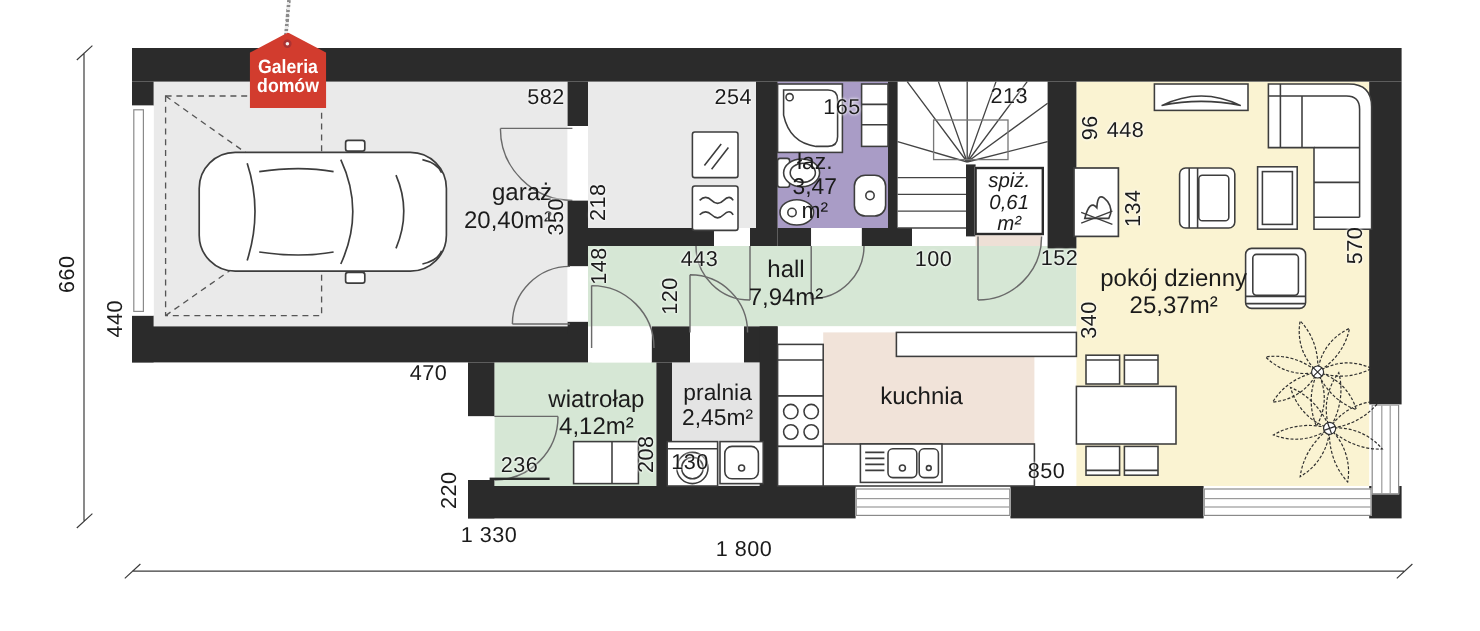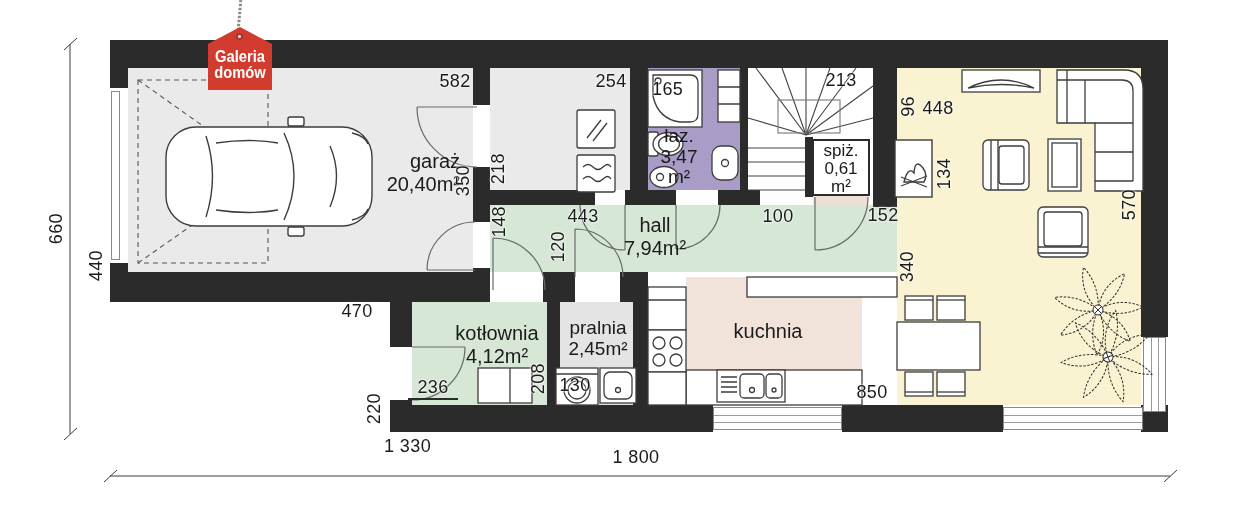--- a/index.html
+++ b/index.html
@@ -15,21 +15,21 @@
         background-size:1px 100%,1px 100%;background-position:7px 0,14px 0;background-repeat:no-repeat;}
   svg.overlay{position:absolute;left:0;top:0;z-index:5;}
   .dim,.vdim{position:absolute;font-size:18px;letter-spacing:.4px;z-index:6;white-space:nowrap;
         text-shadow:0 0 2px #fff,0 0 3px #fff;}
   .dim{text-align:center;}
   .vdim{writing-mode:vertical-rl;transform:rotate(180deg);}
   .rl{position:absolute;font-size:20px;line-height:1.16;text-align:center;z-index:6;white-space:nowrap;}
   .rl.small{font-size:19px;line-height:1.08;}
   .spizbox{position:absolute;left:812px;top:139px;width:58px;height:57px;background:#fff;
         border:2px solid #2b2b2b;box-sizing:border-box;text-align:center;font-size:17px;line-height:1.06;
-        z-index:6;padding-top:1px;}
+        z-index:6;padding-top:1px;font-style:italic;}
   .underl{border-bottom:2px solid #2b2b2b;padding-bottom:0px;}
   .tag{position:absolute;left:208px;top:27px;width:64px;height:63px;background:#d23c2e;
        clip-path:polygon(50% 0,100% 27%,100% 100%,0 100%,0 27%);z-index:8;text-align:center;
        color:#fff;font-weight:bold;}
   .tag .t1{margin-top:22px;font-size:16px;line-height:1.02;transform:scaleX(.92);}
   .tag .t2{font-size:16px;line-height:1.02;transform:scaleX(.92);}
   .hole{position:absolute;left:236px;top:33px;width:7px;height:7px;border-radius:50%;
         background:#f2f2f2;border:2px solid #a33;z-index:9;box-sizing:border-box;}
   .chain{position:absolute;left:238px;top:0;width:3px;height:30px;z-index:8;
         background:repeating-linear-gradient(180deg,#8a8a8a 0 2px,#e9e9e9 2px 4px);transform:rotate(5deg);}
@@ -261,55 +261,59 @@
   <div class="spizbox">
     <div>spiż.</div>
     <div>0,61</div>
     <div>m²</div>
   </div>
   <div class="rl" style="left:607px;top:214px;width:96px;">
     <div>hall</div>
     <div>7,94m²</div>
   </div>
   <div class="rl" style="left:428px;top:322px;width:138px;">
-    <div>kotłownia</div>
+    <div>wiatrołap</div>
     <div>4,12m²</div>
   </div>
   <div class="rl small" style="left:556px;top:318px;width:84px;">
     <div>pralnia</div>
     <div>2,45m²</div>
   </div>
   <div class="rl" style="left:698px;top:308px;width:140px;margin-top:12px;">
     <div>kuchnia</div>
   </div>
+  <div class="rl" style="left:903px;top:221px;width:150px;">
+    <div>pokój dzienny</div>
+    <div>25,37m²</div>
+  </div>
 
   <div class="dim" style="left:432px;top:71px;width:46px;">582</div>
   <div class="dim" style="left:588px;top:71px;width:46px;">254</div>
-  <div class="dim" style="left:652px;top:79px;width:30px;">165</div>
+  <div class="dim" style="left:652px;top:79px;width:30px;padding-left:34px;">165</div>
   <div class="dim" style="left:818px;top:70px;width:46px;text-align:center;">213</div>
   <div class="dim" style="left:915px;top:70px;width:46px;margin-top:28px;">448</div>
   <div class="vdim" style="left:898px;top:96px;">96</div>
   <div class="vdim" style="left:934px;top:158px;">134</div>
   <div class="vdim" style="left:1119px;top:189px;">570</div>
   <div class="vdim" style="left:488px;top:153px;">218</div>
   <div class="vdim" style="left:453px;top:165px;">350</div>
   <div class="vdim" style="left:489px;top:206px;">148</div>
   <div class="dim" style="left:560px;top:206px;width:46px;">443</div>
   <div class="vdim" style="left:548px;top:231px;">120</div>
   <div class="dim" style="left:756px;top:206px;width:44px;">100</div>
   <div class="dim" style="left:860px;top:205px;width:46px;">152</div>
   <div class="vdim" style="left:897px;top:251px;">340</div>
   <div class="dim" style="left:334px;top:301px;width:46px;">470</div>
   <div class="dim underl" style="left:408px;top:377px;width:50px;">236</div>
   <div class="vdim" style="left:528px;top:363px;">208</div>
   <div class="dim" style="left:552px;top:375px;width:46px;">130</div>
   <div class="vdim" style="left:364px;top:393px;">220</div>
   <div class="dim" style="left:848px;top:382px;width:48px;">850</div>
   <div class="dim" style="left:384px;top:436px;width:60px;text-align:left;">1 330</div>
-  <div class="dim" style="left:604px;top:447px;width:64px;">1 800</div>
+  <div class="dim" style="left:588px;top:447px;width:64px;">1 800</div>
   <div class="vdim" style="left:46px;top:213px;">660</div>
   <div class="vdim" style="left:86px;top:250px;">440</div>
 
   <div class="chain"></div>
   <div class="tag">
     <div class="t1">Galeria</div>
     <div class="t2">domów</div>
   </div>
   <div class="hole"></div>
 

